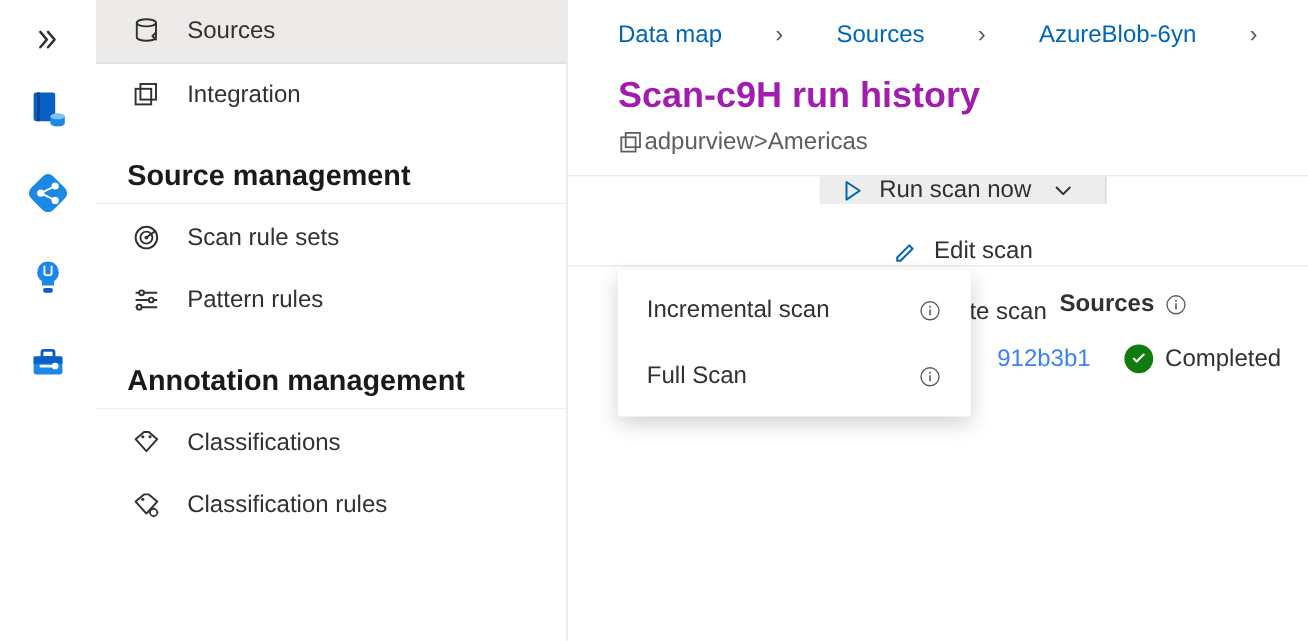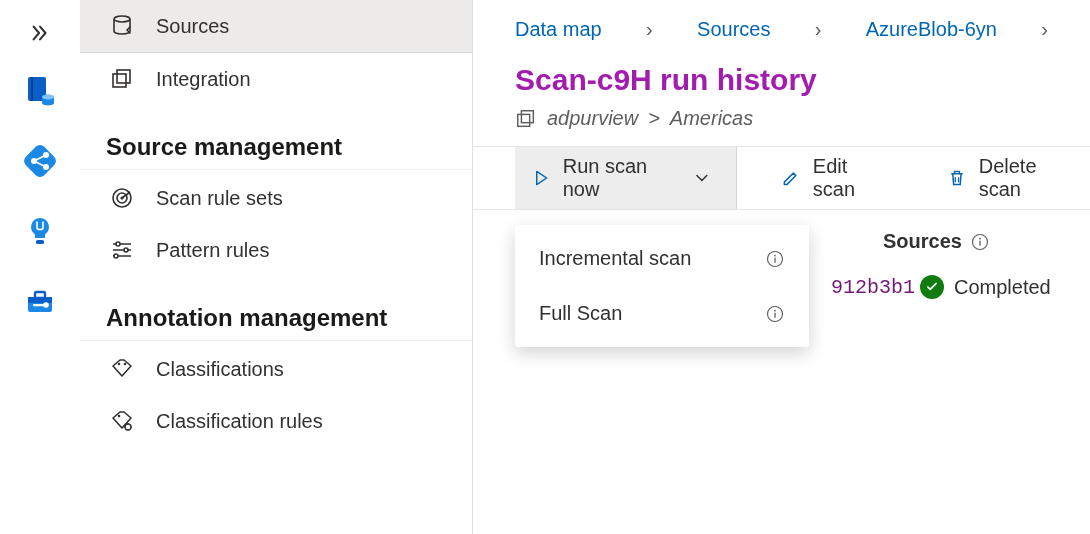--- a/index.html
+++ b/index.html
@@ -104,35 +104,35 @@
   .title-block { padding: 12px 42px 16px; }
   .page-title {
     font-size: 30px;
     font-weight: 600;
     color: #a21caf;
     margin-bottom: 10px;
   }
   .subpath {
     display: flex;
     align-items: center;
-    gap: 10px;
+    gap: 0;
     font-size: 20px;
     color: #605e5c;
-    font-style: italic;
   }
   .subpath svg { width: 22px; height: 22px; }
 
   .toolbar {
     display: flex;
     align-items: center;
     gap: 28px;
     padding: 0 0 0 42px;
-    height: 64px;
+    height: 76px;
     border-top: 1px solid #e6e6e6;
     border-bottom: 1px solid #e6e6e6;
+    flex-direction: column;
   }
   .tool-btn {
     display: flex;
     align-items: center;
     gap: 12px;
     font-size: 20px;
     color: #323130;
     cursor: pointer;
     height: 100%;
     padding: 0 16px;
@@ -187,26 +187,25 @@
     padding: 10px 0;
   }
   .col-status {
     margin-left: 410px;
     display: flex;
     align-items: center;
     gap: 8px;
   }
   .col-id {
     margin-left: 358px;
-    color: #701a75;
-    cursor: pointer;
-    font-family: Liberation Mono, monospace;
+    color: #3b82f6;
+    cursor: pointer;
   }
   .status-cell {
-    margin-left: 5px;
+    margin-left: 28px;
     display: flex;
     align-items: center;
     gap: 10px;
     color: #323130;
   }
   .check-circle {
     width: 24px; height: 24px;
     border-radius: 50%;
     background: #107c10;
     display: flex; align-items: center; justify-content: center;

